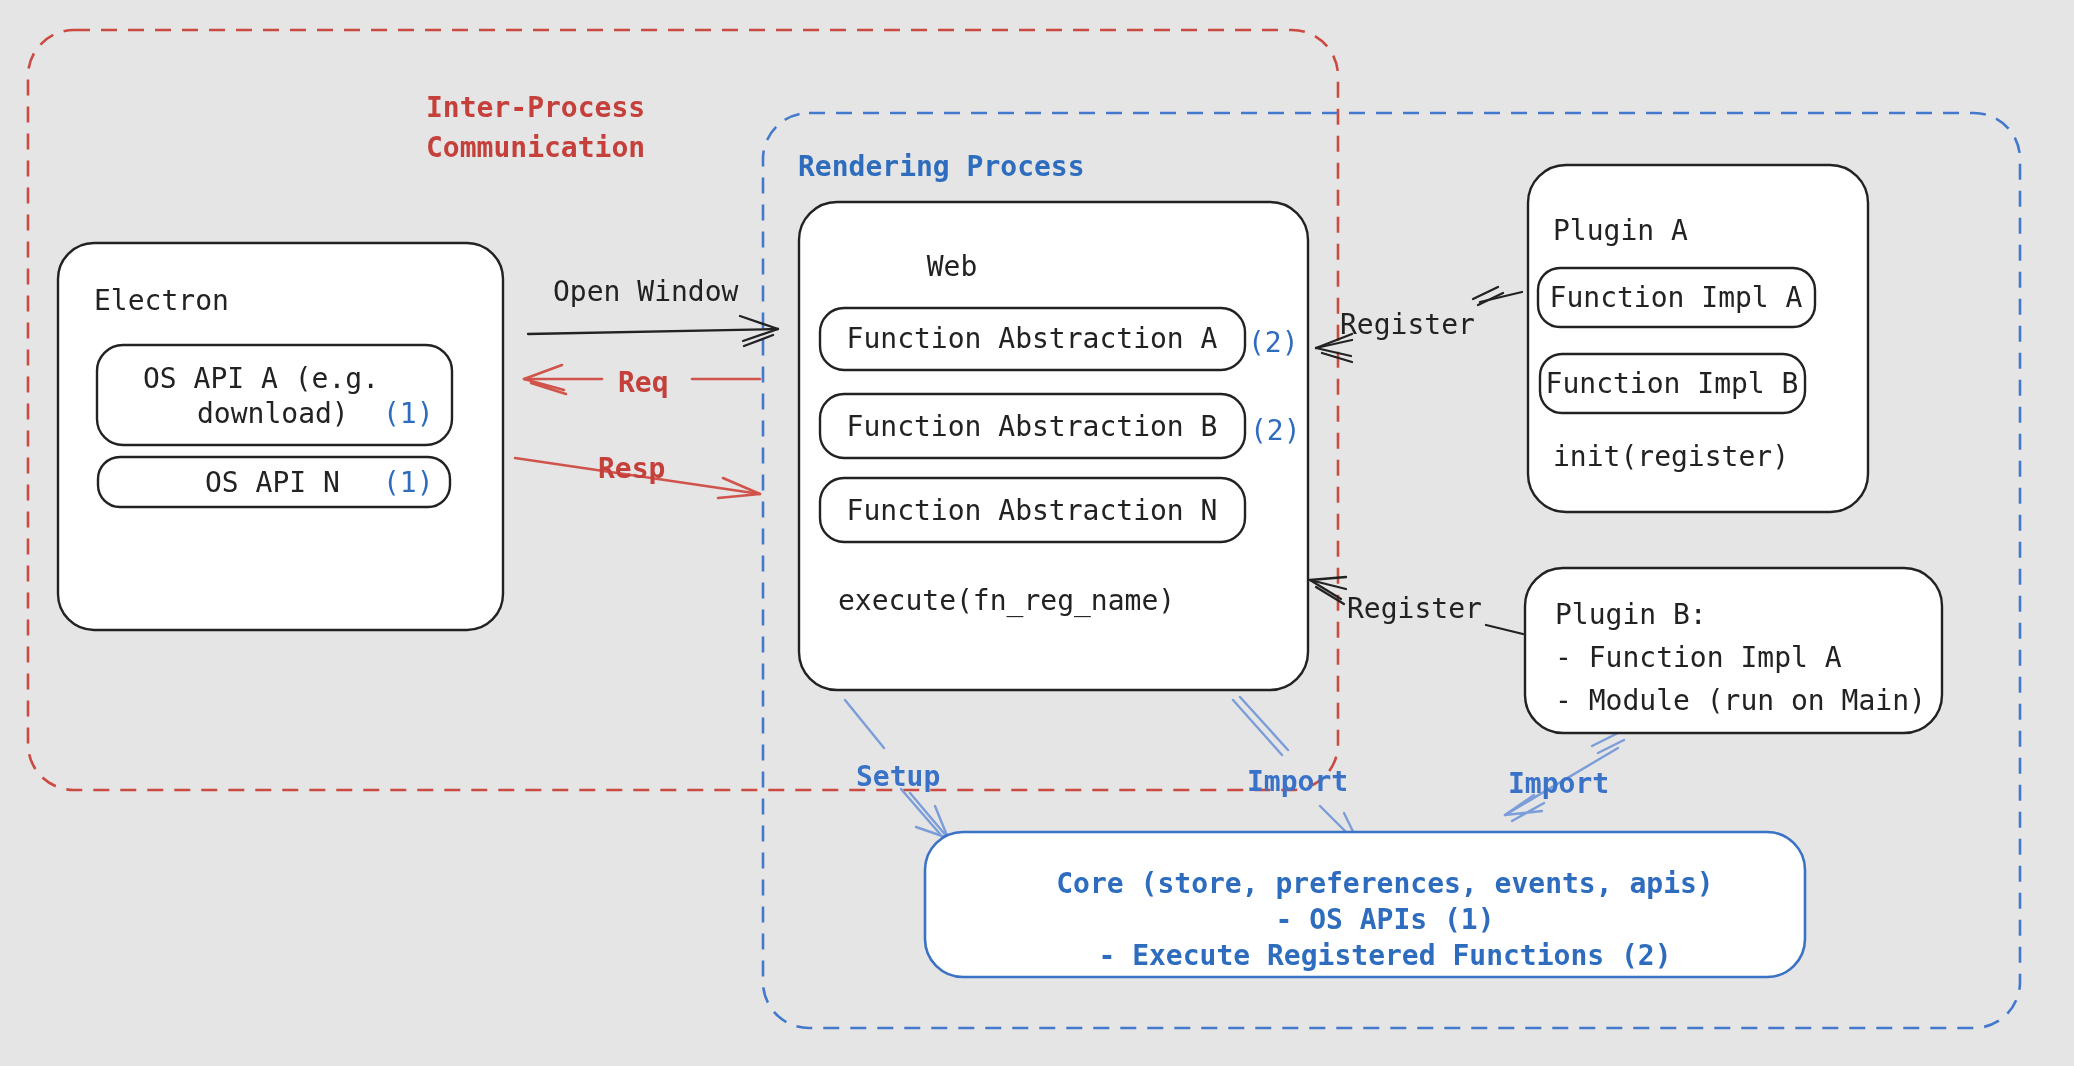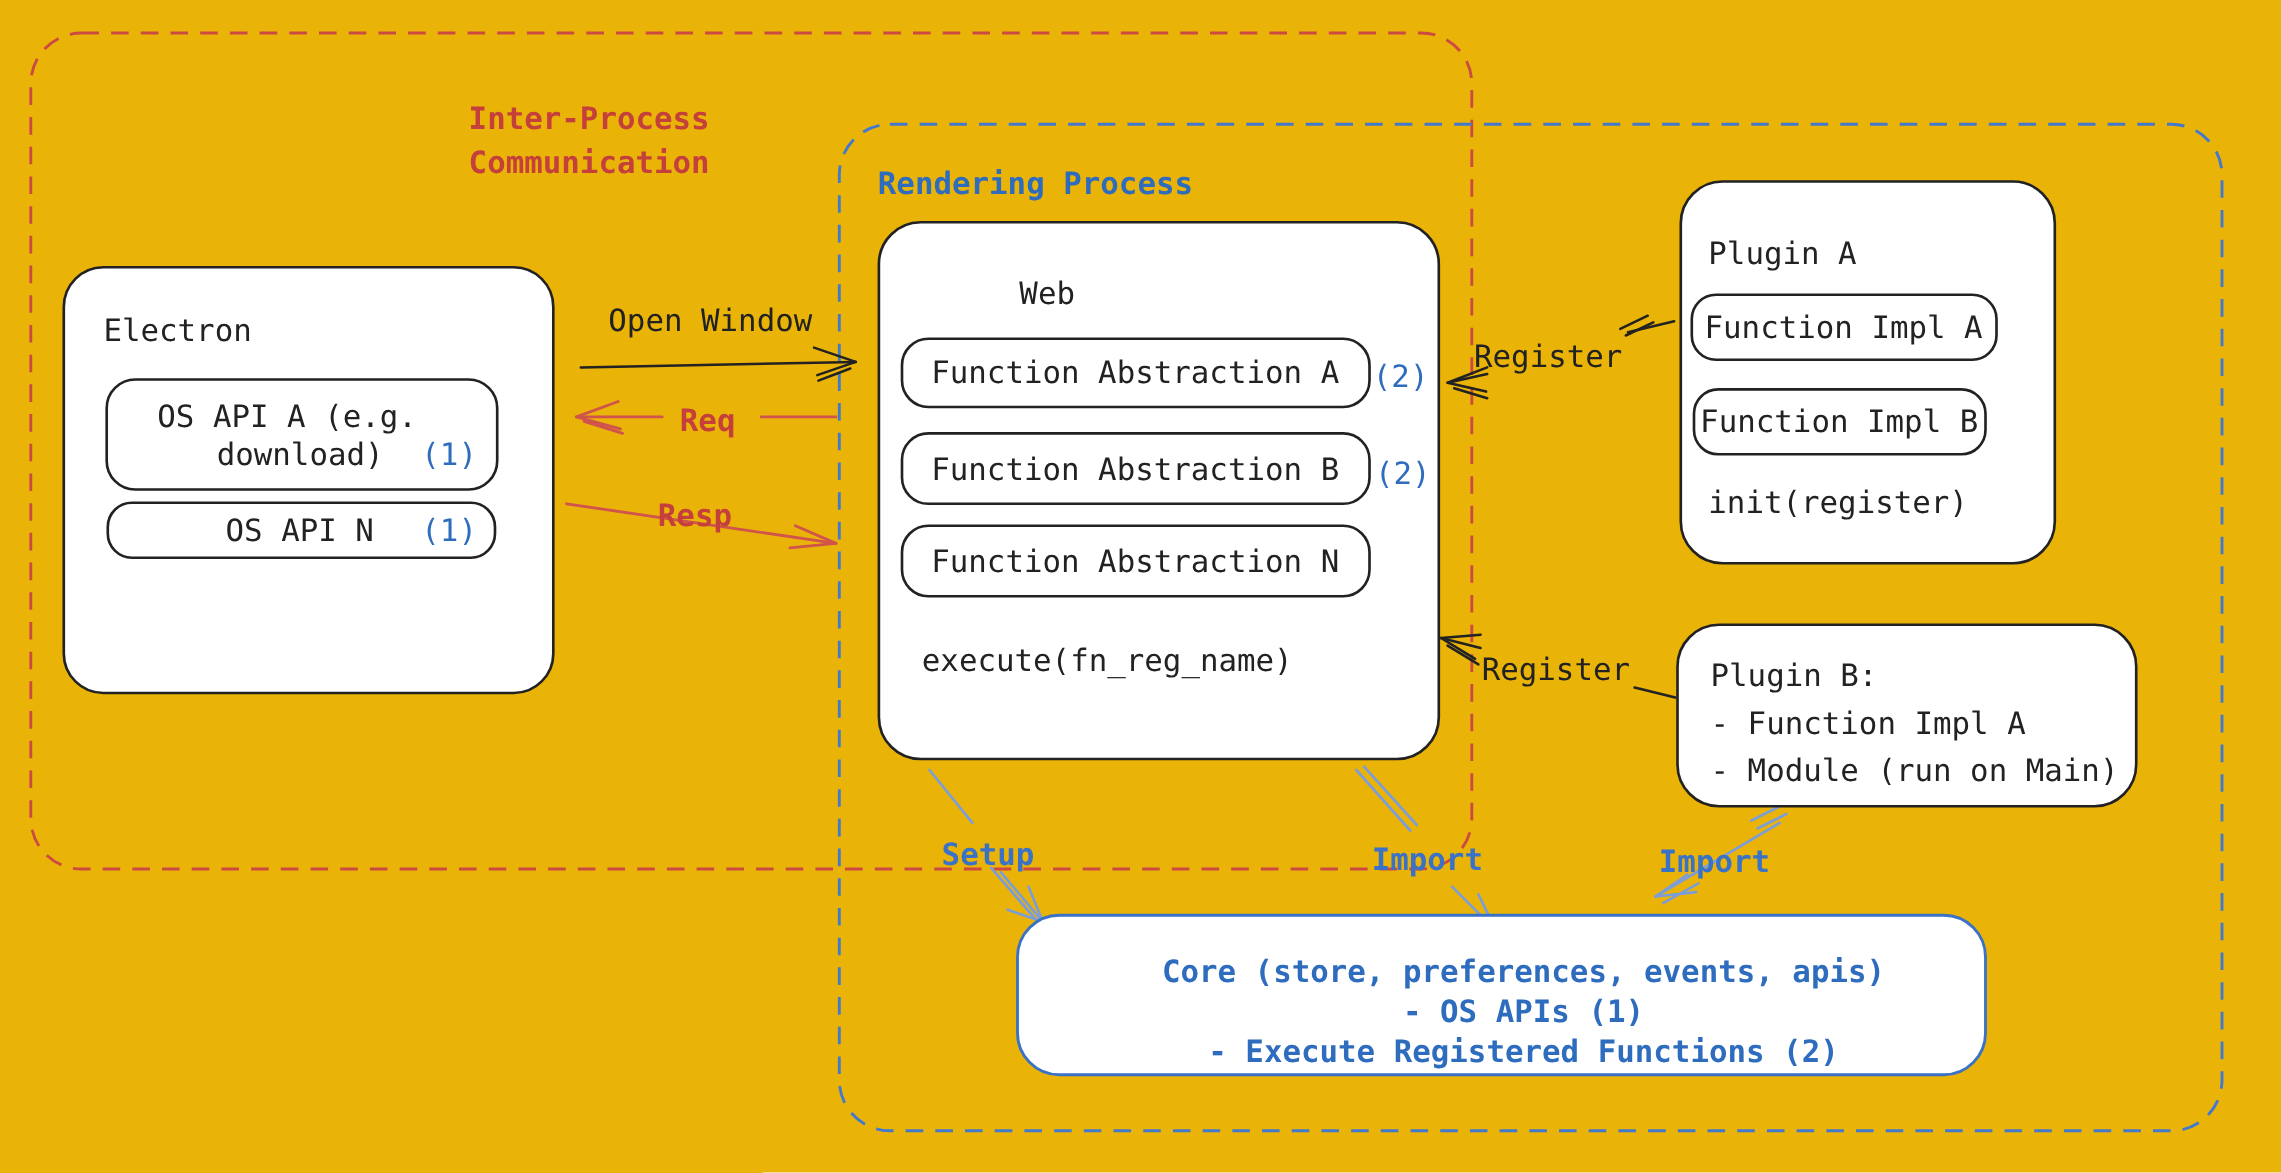--- a/index.html
+++ b/index.html
@@ -4,21 +4,21 @@
 <style>
   html, body {
     margin: 0;
     padding: 0;
     background: #ffffff;
   }
   .stage {
     width: 2074px;
     height: 1066px;
     position: relative;
-    background: #eab308;
+    background: #e5e5e5;
     overflow: hidden;
   }
   svg { display: block; }
 
   text, tspan {
     font-family: "DejaVu Sans Mono", monospace;
     font-size: 28px;
     fill: var(--ink);
   }
   .t-bold { font-weight: bold; }

